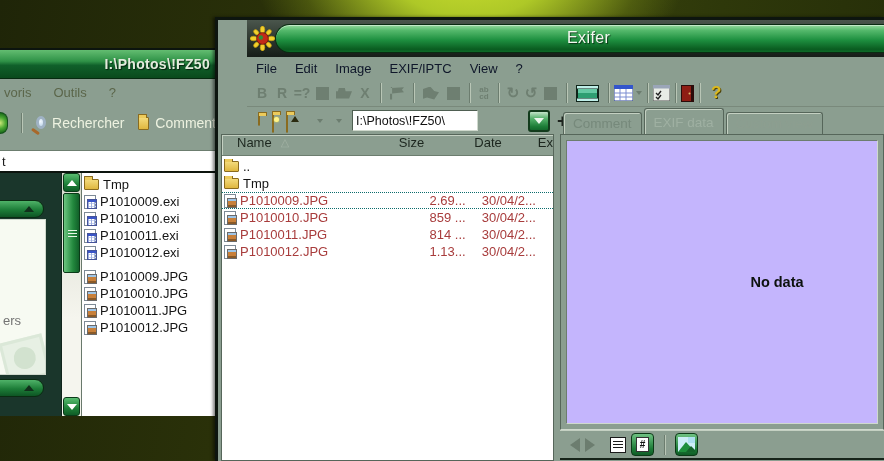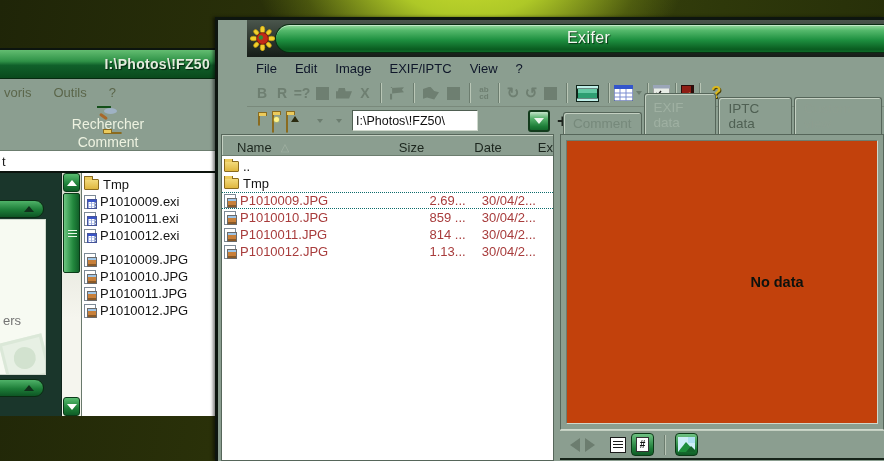--- a/index.html
+++ b/index.html
@@ -21,21 +21,21 @@
   .caret { width:0; height:0; border-left:3px solid transparent; border-right:3px solid transparent; border-top:4px solid #6c7d6f; margin-left:3px; }
 
   
   #explorer { position:absolute; left:0; top:48px; width:216px; height:265px; background:#8b9e90;
     border-top:2px solid #0c140e; border-bottom:3px solid #0c140e; }
   #ex-title { height:29px; background:linear-gradient(#63bd71 0%, #2f9247 40%, #10602a 55%, #0a4a1c 100%);
     border-bottom:1px solid #072a10; color:#e3ecdd; font-size:14px; font-weight:bold;
     text-align:right; padding:6px 6px 0 0; text-shadow:1px 1px 1px rgba(0,0,0,.65); letter-spacing:.3px; }
   #ex-menu { height:27px; display:flex; align-items:center; gap:22px; padding-left:4px;
     color:#5b664a; font-size:13px; }
-  #ex-tools { height:34px; display:flex; align-items:center; color:#edf2e0; font-size:14px;flex-direction:column; }
+  #ex-tools { height:34px; display:flex; align-items:center; color:#edf2e0; font-size:14px; }
   .arrow-frag { width:14px; height:22px; background:radial-gradient(circle at 0 50%, #cfe87a 0%, #4ca833 45%, #1d6e1c 80%); border-radius:0 10px 10px 0; margin-right:8px; border:1px solid #14501a; border-left:none; }
   .lens { position:relative; width:13px; height:13px; border:3px solid #9fb2c4; border-radius:50%; background:radial-gradient(circle at 35% 35%, #f3f9ff, #bcd4e8); margin:0 6px 2px 10px; }
   .lens::after { content:""; position:absolute; left:-8px; bottom:-7px; width:9px; height:3px; background:#a8682a; transform:rotate(35deg); border-radius:2px; }
   #ex-tools .folder { margin:0 6px 0 14px; width:19px; height:13px; }
 
   #ex-addr-gap { height:11px; border-bottom:1px solid #6c7d6f; }
   #ex-addr { height:22px; background:#fff; border-bottom:2px solid #0c140e; color:#1c1c1c; font-size:13px; padding:3px 0 0 2px; }
 
   #ex-main { position:relative; display:flex; height:243px; }
   #ex-pane { position:relative; width:61px; background:#1a362b; overflow:hidden; }
@@ -94,21 +94,21 @@
   .nav-arrow { margin:0 2px 0 8px; }
   #xf-combo { display:flex; align-items:center; margin-left:10px;gap:48px; }
   #xf-addr { width:126px; height:21px; background:#fff; border:1px solid; border-color:#4f5f52 #cfd9cd #cfd9cd #4f5f52; font-size:12.5px; color:#111; padding:3px 2px 0 3px; white-space:nowrap; overflow:hidden; }
   #xf-drop { width:22px; height:22px; margin-left:2px; background:linear-gradient(#c2e4c9, #58b46e 35%, #1d7d38 80%, #14682c); border:2px solid #123b1c; border-radius:3px; display:flex; align-items:center; justify-content:center; }
   #xf-drop .tri-down { border-top-color:#eaf6ec; }
   .plusminus { font-size:19px; font-weight:bold; padding:0 7px; color:#1d241e; }
   .pm-dim { color:#6e7f71; }
 
   #xf-main { position:absolute; left:3px; right:0; top:114px; bottom:0; display:flex; }
   #xf-listwrap { width:333px; display:flex; flex-direction:column; border:1px solid #56665a; background:#fff; }
-  #xf-listhead { height:21px; background:#8b9e90; display:flex; align-items:flex-end; font-size:13px; color:#1c261e; border-bottom:1px solid #6c7d6f; box-shadow:inset 1px 1px 0 #c4d0c2; }
+  #xf-listhead { height:21px; background:#8b9e90; display:flex; align-items:flex-start; font-size:13px; color:#1c261e; border-bottom:1px solid #6c7d6f; box-shadow:inset 1px 1px 0 #c4d0c2; }
   #xf-listhead .h-name { width:178px; padding-left:15px; display:flex; gap:9px; align-items:center; }
   #xf-listhead .h-sort { color:#a3b2a4; font-size:11px; }
   #xf-listhead .h-size { width:76px; }
   #xf-listhead .h-date { width:64px; }
   #xf-listhead .h-ex { flex:1; }
   #xf-rows { flex:1; background:#fff; padding-top:2px; overflow:hidden; }
   .xrow { display:flex; align-items:center; height:17px; font-size:13px; padding-left:2px; border-top:1px solid transparent; border-bottom:1px solid transparent; }
   .xrow .nm { display:flex; align-items:center; gap:4px; width:182px; white-space:nowrap; overflow:hidden; }
   .xrow .sz { width:64px; text-align:right; padding-right:2px; }
   .xrow .dt { width:86px; padding-left:14px; }
@@ -120,21 +120,21 @@
   #xf-right { flex:1; display:flex; flex-direction:column; }
   #xf-tabsrow { position:absolute; left:342px; right:0; top:87px; height:27px; display:flex; align-items:flex-end; padding-left:3px; }
   .xtab { background:#8b9e90; border:1px solid #56665a; border-bottom:none; border-radius:3px 3px 0 0; font-size:13.5px; padding:3px 9px; margin-right:2px; box-shadow:inset 1px 1px 0 #c4d0c2; }
   .xtab-active { padding-top:6px; padding-bottom:4px; }
   .t-comment { color:#76897b; }
   .t-exif { color:#9fb0a2; }
   .t-iptc { color:#4f6053; }
   .t-custom { color:#8d9e90; }
 
   #xf-panel { height:296px; border:1px solid #56665a; border-bottom-color:#cfd9cd; position:relative; background:#8b9e90; }
-  #xf-panel-inner { position:absolute; left:5px; top:5px; right:5px; bottom:5px; background:#c2410c;
+  #xf-panel-inner { position:absolute; left:5px; top:5px; right:5px; bottom:5px; background:#c4b5fd;
     border:1px solid; border-color:#6d7d6f #cfd9cd #cfd9cd #6d7d6f; }
   #xf-nodata { position:absolute; left:0; right:0; top:47%; text-align:center; padding-left:110px;
     color:#0d120e; font-size:14.5px; font-weight:bold; }
 
   #xf-botbar { height:28px; display:flex; align-items:center; gap:5px; padding-left:10px; border-top:1px solid #c4d0c2; }
   .bb-left { width:0; height:0; border-top:7px solid transparent; border-bottom:7px solid transparent; border-right:10px solid #6c7d6f; }
   .bb-right { width:0; height:0; border-top:7px solid transparent; border-bottom:7px solid transparent; border-left:10px solid #6c7d6f; margin-right:10px; }
   .bb-doc { width:16px; height:16px; background:#fff; border:1px solid #1a1a1a; padding:3px 2px; }
   .bb-doc i { display:block; width:100%; height:100%; background:repeating-linear-gradient(#1a1a1a 0 1px, transparent 1px 3px); }
   .bb-btn { width:23px; height:23px; border-radius:4px; border:1px solid #0c3a17; display:flex; align-items:center; justify-content:center; }
@@ -196,20 +196,24 @@
       </div>
 
       <div id="ex-list">
         <div class="ex-row">
             <span class="folder"></span>
             <span>Tmp</span>
           </div>
         <div class="ex-row">
             <span class="page icon-exi"></span>
             <span>P1010009.exi</span>
+          </div>
+        <div class="ex-row">
+            <span class="page icon-exi"></span>
+            <span>P1010010.exi</span>
           </div>
         <div class="ex-row">
             <span class="page icon-exi"></span>
             <span>P1010011.exi</span>
           </div>
         <div class="ex-row">
             <span class="page icon-exi"></span>
             <span>P1010012.exi</span>
           </div>
         <div class="ex-row gap-before">
@@ -336,21 +340,20 @@
             <span class="tri-down"></span>
           </span>
       </span>
       <span class="plusminus">+</span>
       <span class="plusminus pm-dim">−</span>
     </div>
 
     <div id="xf-tabsrow">
       <span class="xtab t-comment">Comment</span>
       <span class="xtab xtab-active t-exif">EXIF data</span>
-      <span class="xtab t-iptc">IPTC data</span>
       <span class="xtab t-custom">Custom view</span>
     </div>
 
     <div id="xf-main">
       <div id="xf-listwrap">
         <div id="xf-listhead">
           <span class="h-name">
             <span>Name</span>
             <span class="h-sort">△</span>
           </span>

